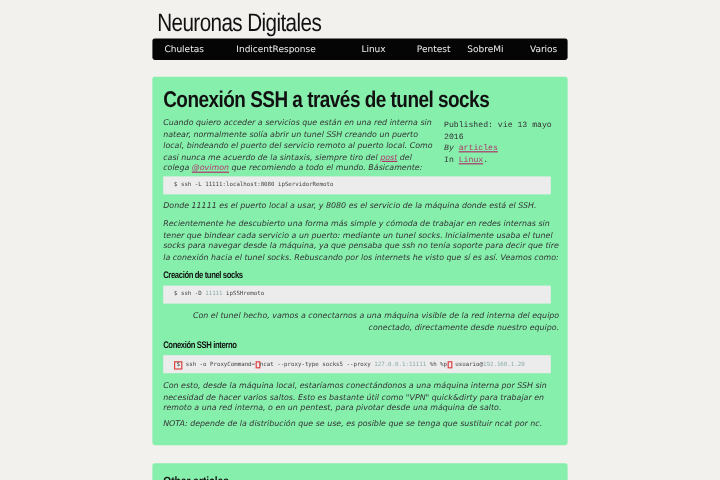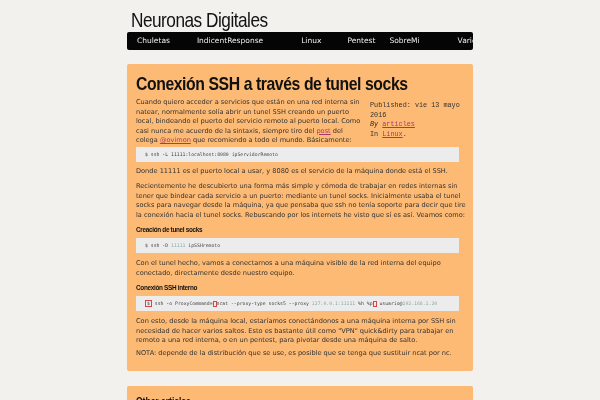--- a/index.html
+++ b/index.html
@@ -21,33 +21,33 @@
     .nav {
       position: absolute; left: 127px; top: 32px; width: 346px; height: 18px;
       background: #050505; border-radius: 2px;
       display: flex; align-items: center; padding-left: 10px;
     }
     .nav a {
       color: #eee; text-decoration: none; font-size: 7.5px;
       margin-right: 1px;
     }
     .card {
-      position: absolute; left: 127px; width: 346px; background: #fdba74;
+      position: absolute; left: 127px; width: 346px; background: #86efac;
       border-radius: 2px;
     }
     .article { top: 64px; height: 307px; }
     .others { top: 386px; height: 30px; }
     .post-title {
       position: absolute; left: 9px; top: 6px;
       font-family: "Liberation Sans", sans-serif;
       font-size: 19px; color: #111; letter-spacing: -0.5px;
       transform: scaleX(0.83); transform-origin: left center;
       white-space: nowrap;
     }
-    .p { position: absolute; left: 9px; font-size: 6.6px; color: #333; }
+    .p { position: absolute; left: 9px; font-size: 6.6px; color: #333; font-style: italic; }
     .meta { position: absolute; left: 243px; top: 37px; font-size: 6.8px; color: #333; line-height: 1.4; font-family: Liberation Mono, monospace; }
     .meta a, .p a { color: #b0356b; text-decoration: underline; }
     .code {
       position: absolute; left: 9px; width: 323px; height: 15px;
       background: #ececec; font-family: "DejaVu Sans Mono", monospace;
       font-size: 4.8px; color: #444; padding: 5px 9px; white-space: nowrap;
     }
     .code .num { color: #8aa; }
     .code .box { display:inline-block; width:4px; height:6px; border:1px solid #d44; vertical-align: middle; }
     .h3 {
@@ -63,21 +63,21 @@
 </head>
 <body>
 
 <div class="site-title">Neuronas Digitales</div>
 
 <nav class="nav">
   <a style="margin-right:27px">Chuletas</a>
   <a style="margin-right:38px">IndicentResponse</a>
   <a style="margin-right:26px">Linux</a>
   <a style="margin-right:14px">Pentest</a>
-  <a style="margin-right:38px">SobreMi</a>
+  <a style="margin-right:22px">SobreMi</a>
   <a>Varios</a>
 </nav>
 
 <article class="card article">
   <h1 class="post-title">Conexión SSH a través de tunel socks</h1>
 
   <p class="p" style="top:34px; width:226px;"><span>Cuando quiero acceder a servicios que están en una red interna sin natear, normalmente solía abrir un tunel SSH creando un puerto local, bindeando el puerto del servicio remoto al puerto local. Como casi nunca me acuerdo de la sintaxis, siempre tiro del </span><a>post</a><span> del colega </span><a>@ovimon</a><span> que recomiendo a todo el mundo. Básicamente:</span></p>
 
   <div class="meta">
     <div><span>Published:</span> <span>vie 13 mayo 2016</span></div>
@@ -88,21 +88,21 @@
   <div class="code" style="top:83px;">$ ssh -L 11111:localhost:8080 ipServidorRemoto</div>
 
   <p class="p" style="top:103px; width:330px;">Donde 11111 es el puerto local a usar, y 8080 es el servicio de la máquina donde está el SSH.</p>
 
   <p class="p" style="top:118px; width:330px;">Recientemente he descubierto una forma más simple y cómoda de trabajar en redes internas sin tener que bindear cada servicio a un puerto: mediante un tunel socks. Inicialmente usaba el tunel socks para navegar desde la máquina, ya que pensaba que ssh no tenía soporte para decir que tire la conexión hacia el tunel socks. Rebuscando por los internets he visto que sí es así. Veamos como:</p>
 
   <div class="h3" style="top:160px;">Creación de tunel socks</div>
 
   <div class="code" style="top:174px;"><span>$ ssh -D </span><span class="num">11111</span><span> ipSSHremoto</span></div>
 
-  <p class="p" style="top:195px; width:330px;">Con el tunel hecho, vamos a conectarnos a una máquina visible de la red interna del equipo conectado, directamente desde nuestro equipo.</p>
+  <p class="p" style="top:195px; width:330px;text-align:right;">Con el tunel hecho, vamos a conectarnos a una máquina visible de la red interna del equipo conectado, directamente desde nuestro equipo.</p>
 
   <div class="h3" style="top:218px;">Conexión SSH interno</div>
 
   <div class="code" style="top:232px;"><span style="border:1px solid #d44;padding:0 1px;">$</span><span> ssh -o ProxyCommand=</span><span class="box"></span><span>ncat --proxy-type socks5 --proxy </span><span class="num">127.0.0.1:11111</span><span> %h %p</span><span class="box"></span><span> usuario@</span><span class="num">192.168.1.20</span></div>
 
   <p class="p" style="top:285px; width:330px;">NOTA: depende de la distribución que se use, es posible que se tenga que sustituir ncat por nc.</p>
 
   <p class="p" style="top:253px; width:330px;">Con esto, desde la máquina local, estaríamos conectándonos a una máquina interna por SSH sin necesidad de hacer varios saltos. Esto es bastante útil como "VPN" quick&amp;dirty para trabajar en remoto a una red interna, o en un pentest, para pivotar desde una máquina de salto.</p>
 </article>
 

